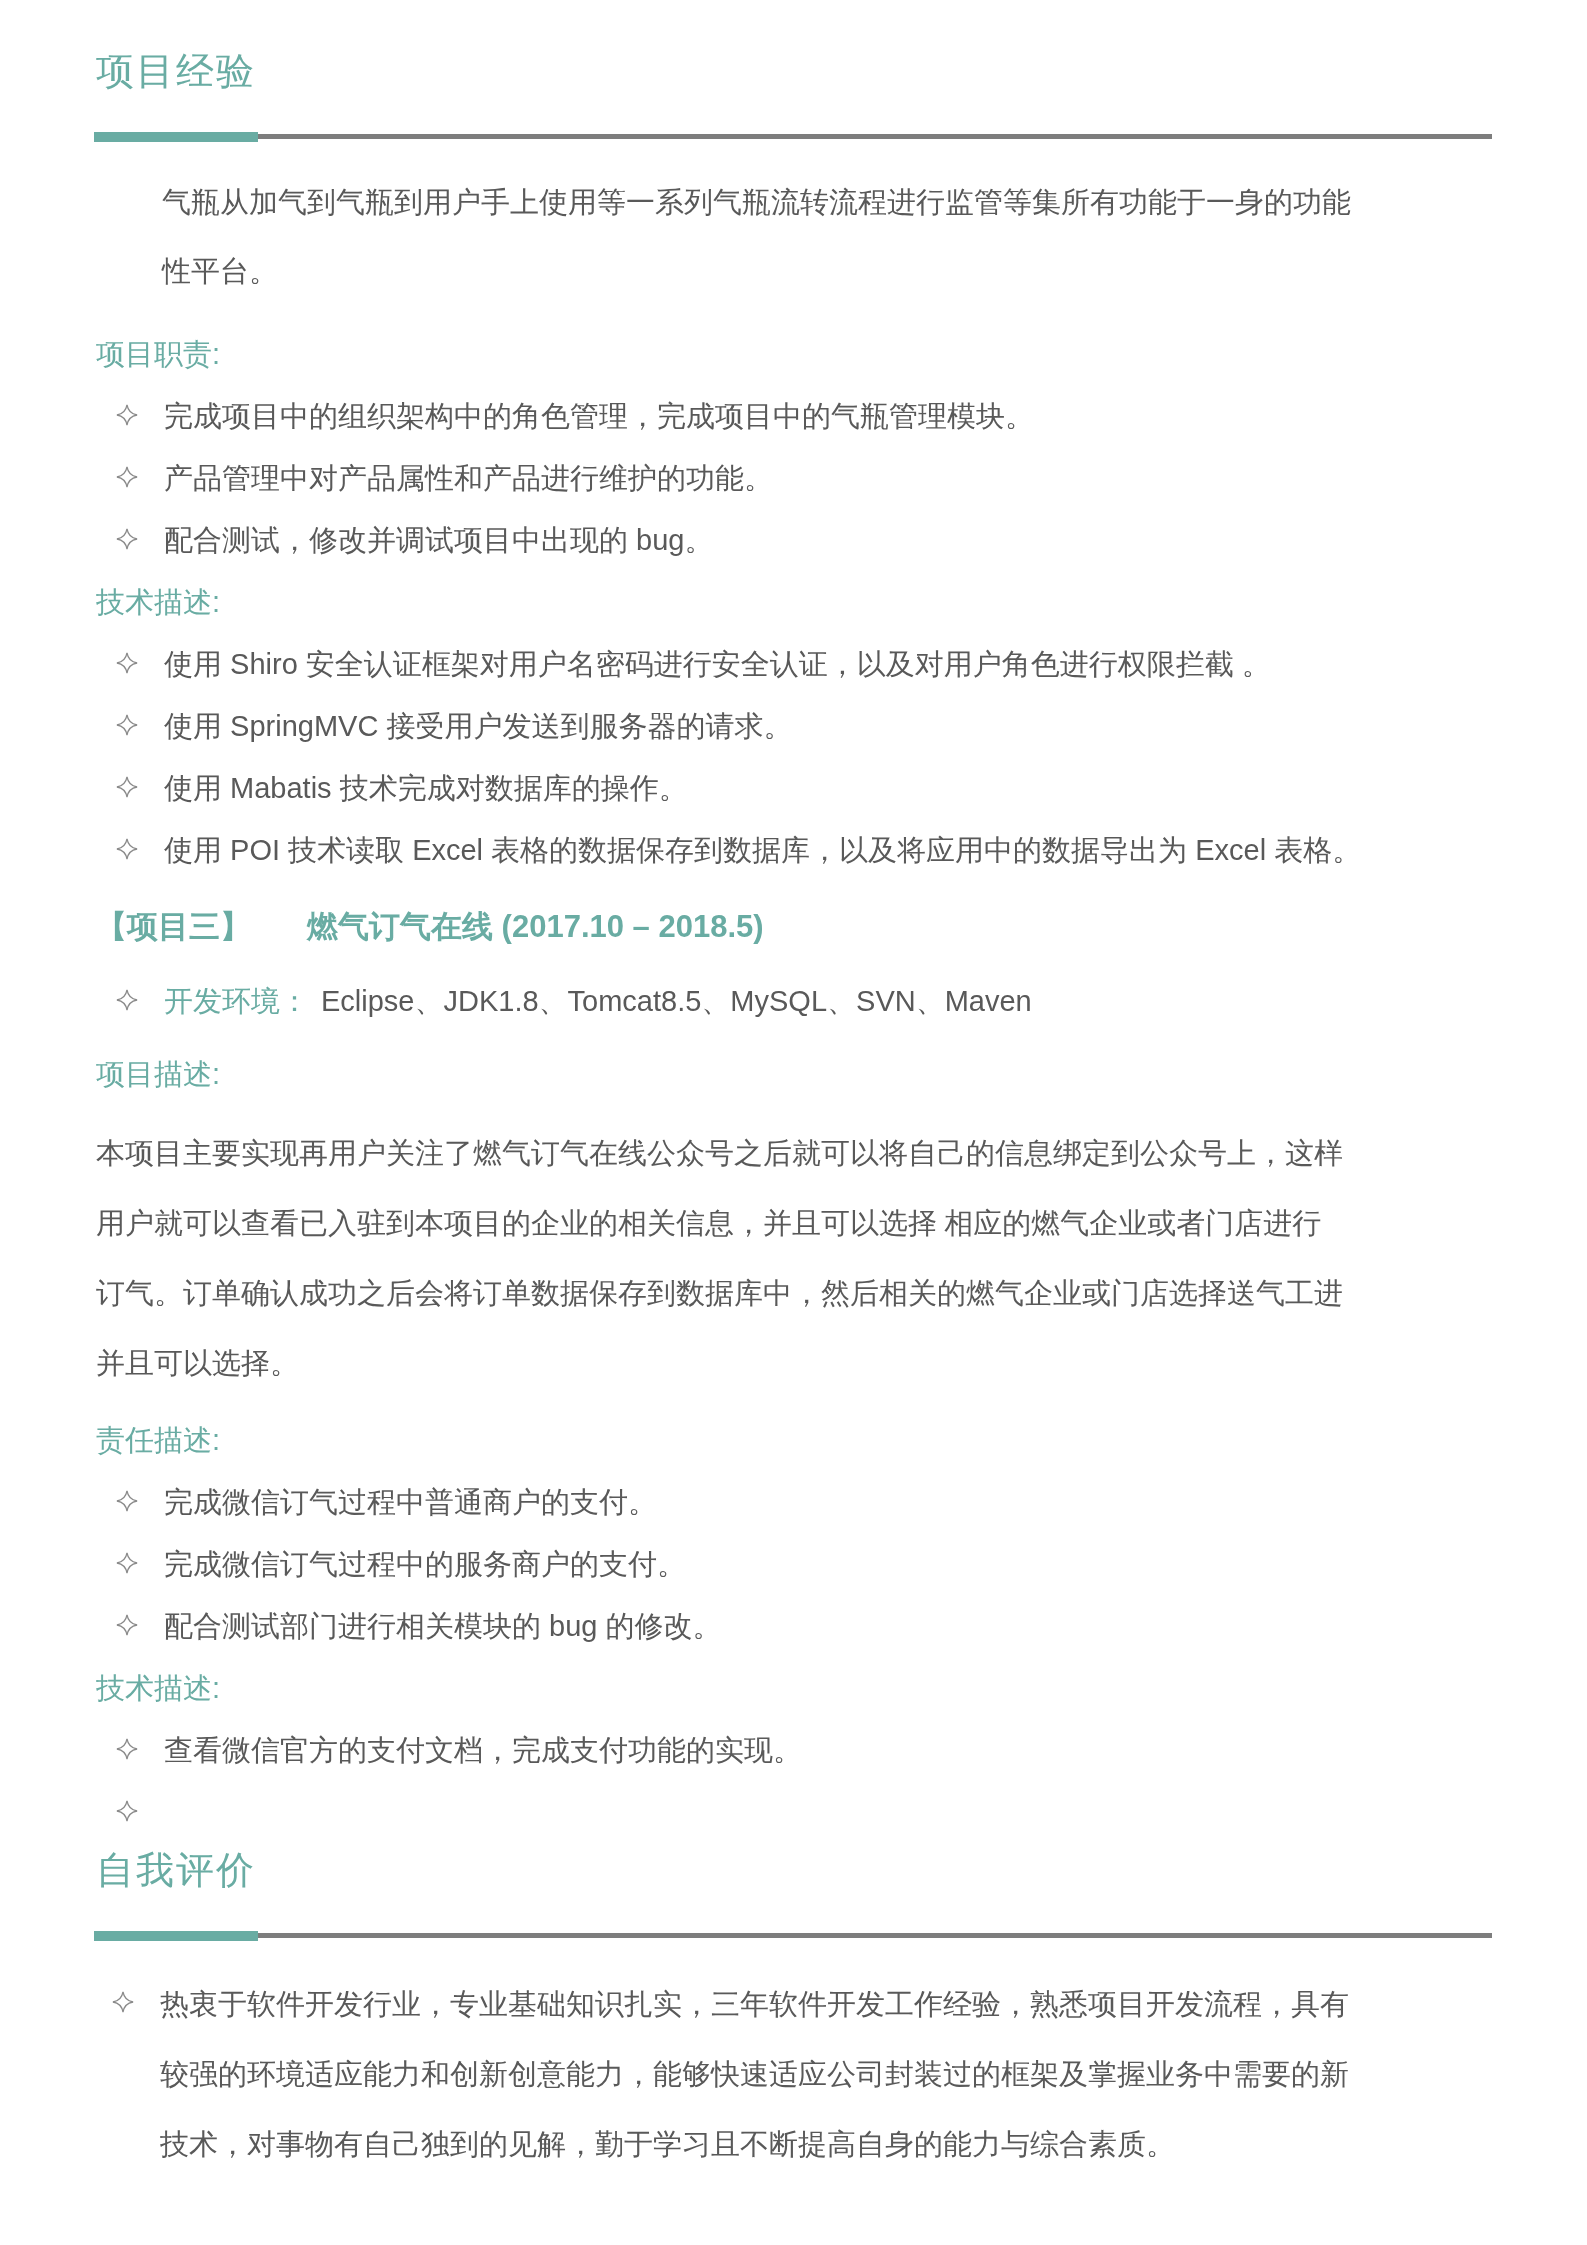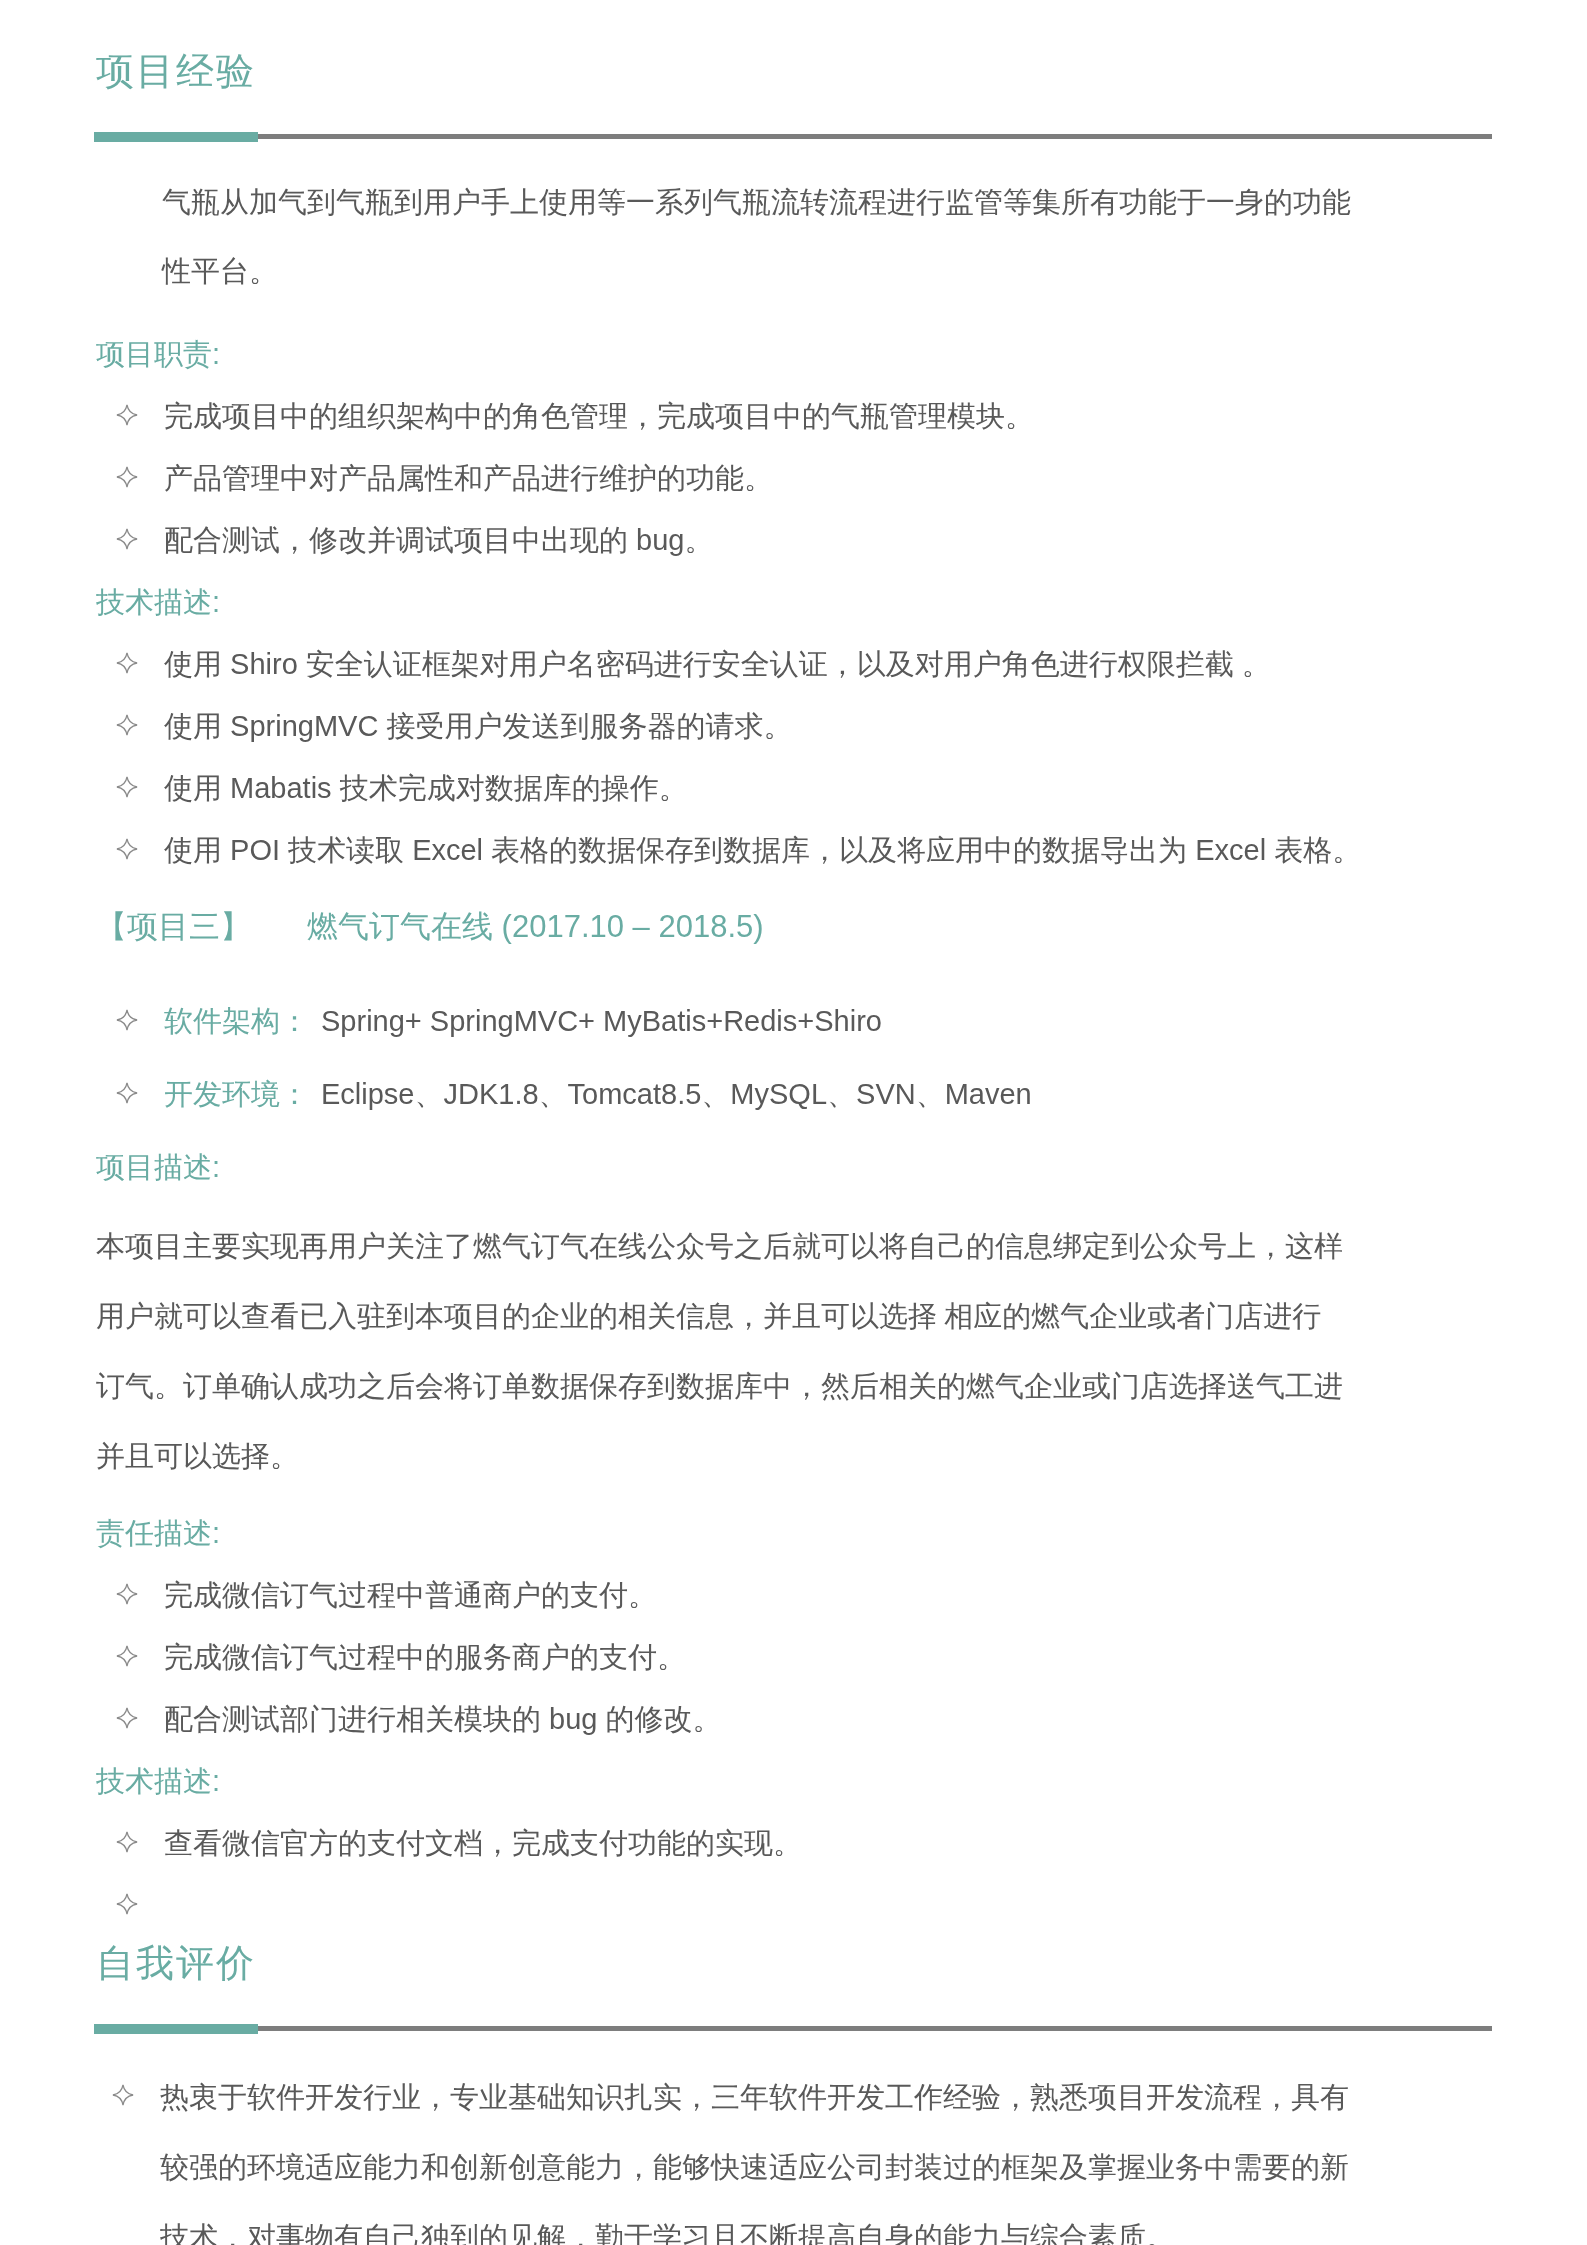--- a/index.html
+++ b/index.html
@@ -28,21 +28,21 @@
   .para .pline{line-height:70px;}
   .subhead{
     font-size:29px;line-height:37px;font-weight:400;
     color:var(--accent,#69ACA3);margin:24px 0 25px;
   }
   .blist{list-style:none;margin:4px;padding:0;}
   .blist li{display:flex;align-items:flex-start;line-height:37px;margin:0 0 25px;}
   .blist.wide li{margin-bottom:36px;}
   .diamond{flex:none;width:22px;height:22px;margin:6px 26px 0 16px;}
   .diamond svg{display:block;width:22px;height:22px;}
-  .proj3{margin:38px 0 56px;line-height:40px;font-size:31px;color:var(--accent,#69ACA3);}
+  .proj3{margin:38px 0 36px;line-height:40px;font-size:31px;color:var(--accent,#69ACA3);font-weight:bold;}
   .proj3-title{margin-left:56px;}
   .accent{color:var(--accent,#69ACA3);}
   .blabel{margin-right:12px;}
   .se-item{display:flex;align-items:flex-start;margin-top:28px;}
   .se-lines .pline{line-height:70px;}
   .se-item .diamond{margin-top:22px;}
 </style>
 </head>
 <body>
 
@@ -122,28 +122,20 @@
           </span>
         <span class="btext">使用 POI 技术读取 Excel 表格的数据保存到数据库，以及将应用中的数据导出为 Excel 表格。</span>
       </li>
     </ul>
 
     <div class="proj3">
       <span>【项目三】</span><span class="proj3-title">燃气订气在线 (2017.10 – 2018.5)</span>
     </div>
 
     <ul class="blist wide">
-      <li>
-        <span class="diamond">
-            <svg viewBox="0 0 24 24">
-              <path d="M12 1 Q13.6 10.4 23 12 Q13.6 13.6 12 23 Q10.4 13.6 1 12 Q10.4 10.4 12 1 Z" fill="none" stroke="#8A8A8A" stroke-width="1.4"></path>
-            </svg>
-          </span>
-        <span class="btext"><span class="accent blabel">软件架构：</span><span>Spring+ SpringMVC+ MyBatis+Redis+Shiro</span></span>
-      </li>
       <li>
         <span class="diamond">
             <svg viewBox="0 0 24 24">
               <path d="M12 1 Q13.6 10.4 23 12 Q13.6 13.6 12 23 Q10.4 13.6 1 12 Q10.4 10.4 12 1 Z" fill="none" stroke="#8A8A8A" stroke-width="1.4"></path>
             </svg>
           </span>
         <span class="btext"><span class="accent blabel">开发环境：</span><span>Eclipse、JDK1.8、Tomcat8.5、MySQL、SVN、Maven</span></span>
       </li>
     </ul>
 

